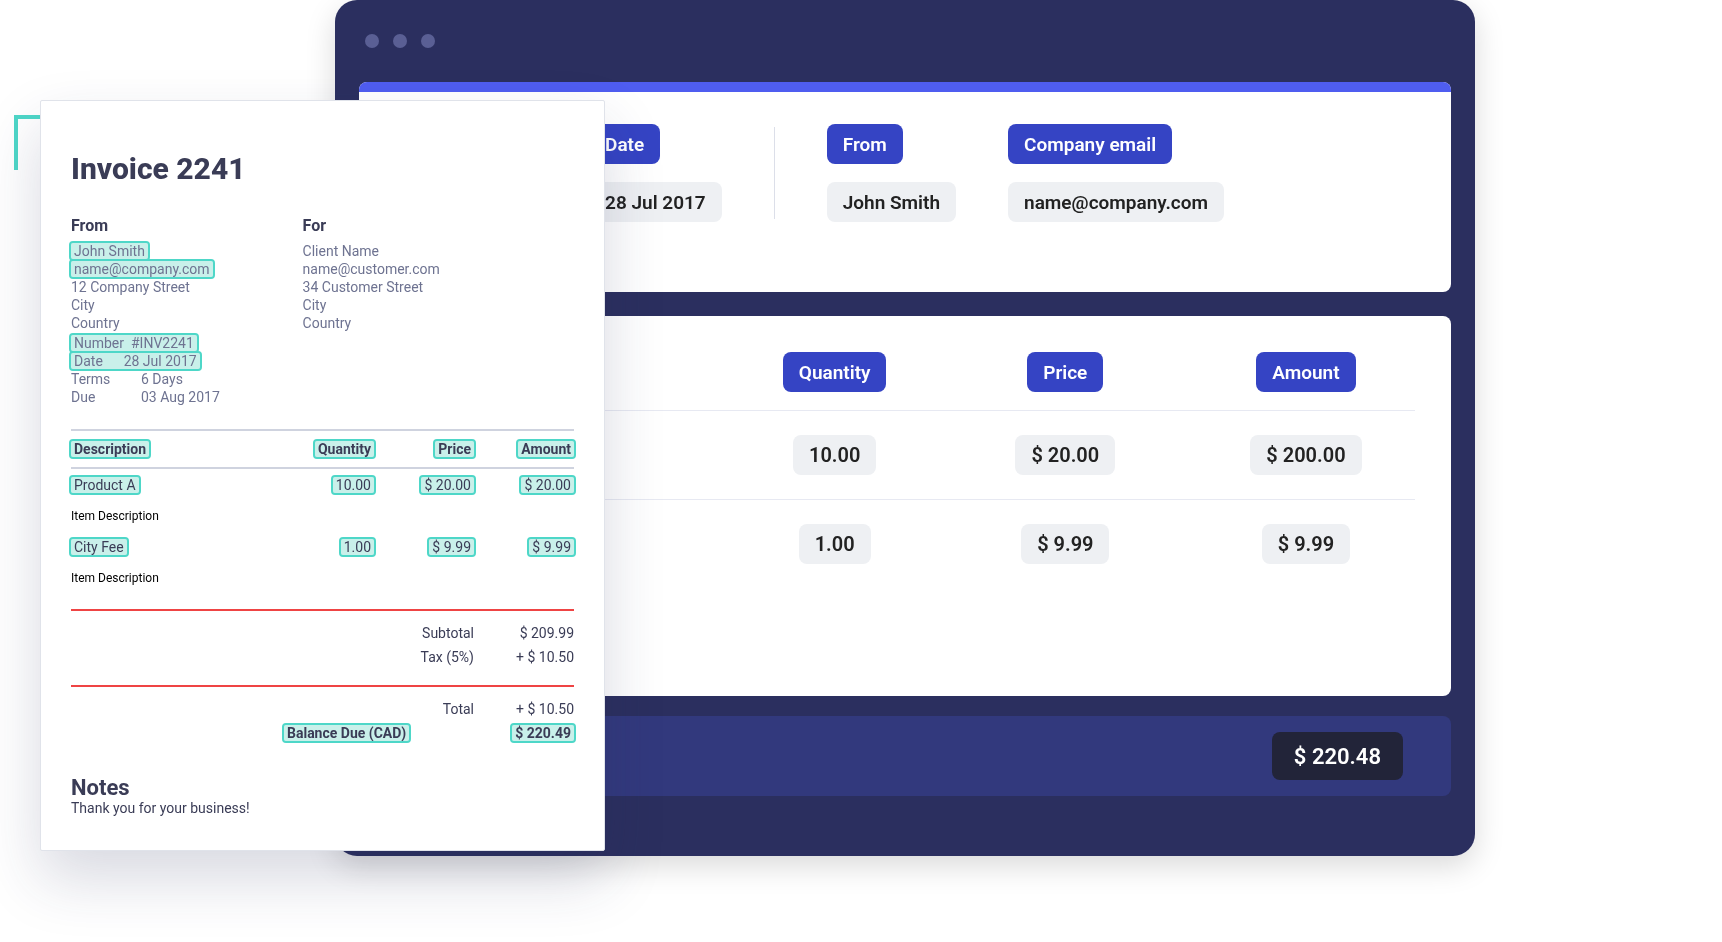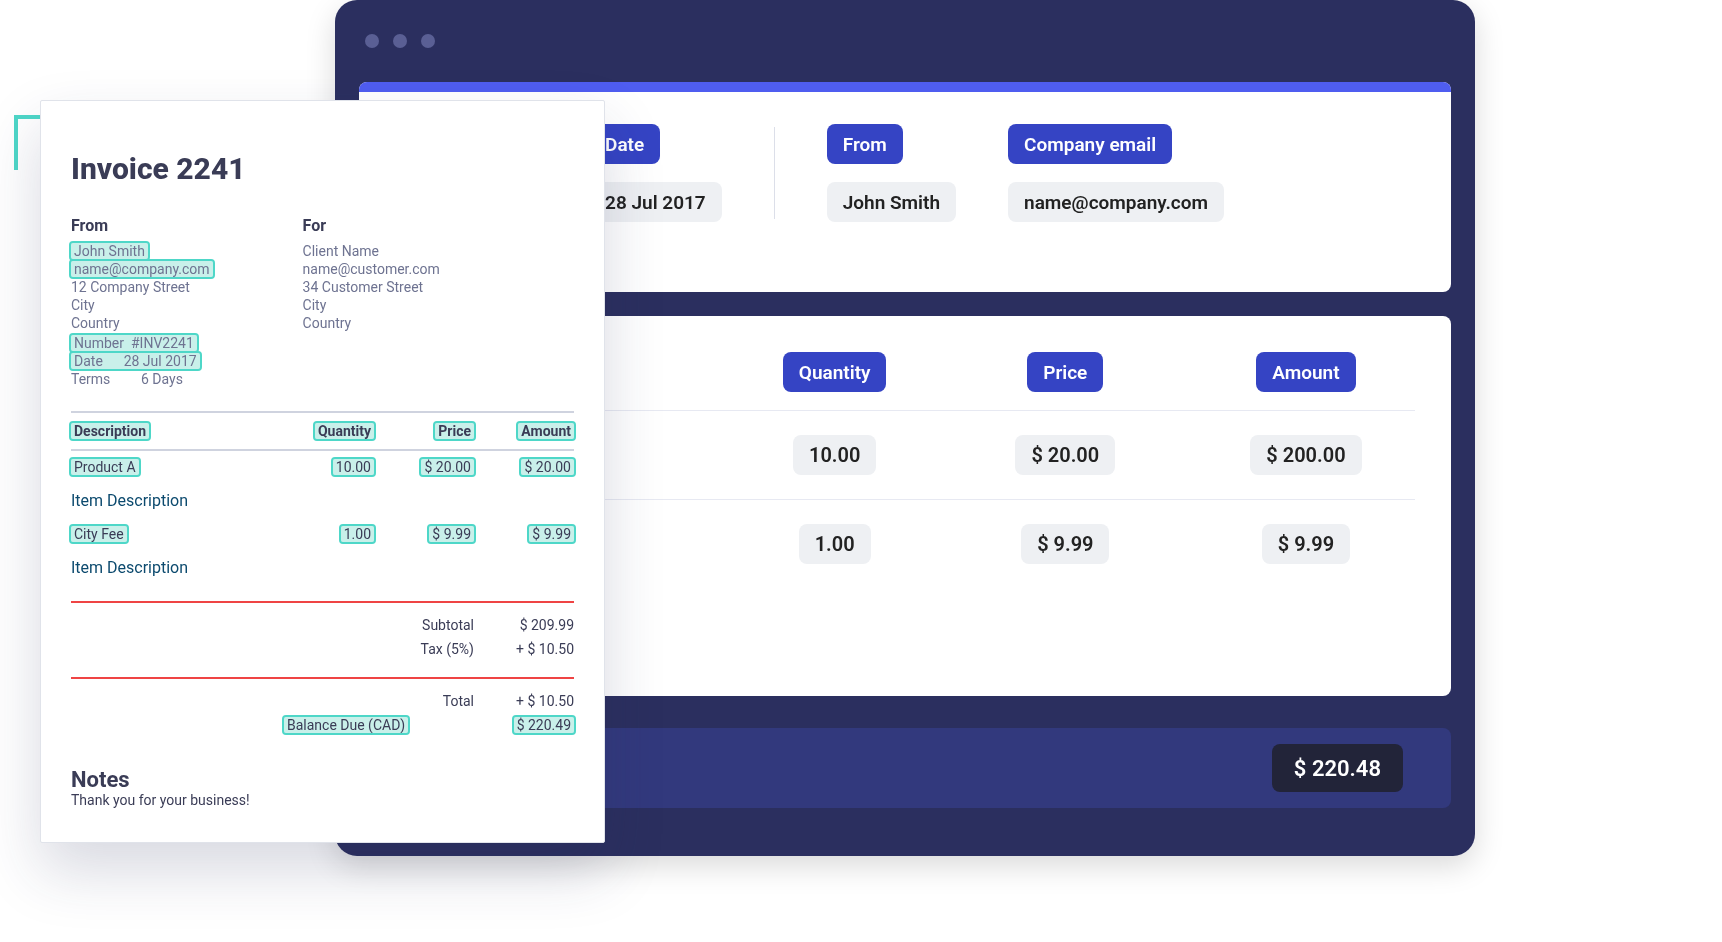--- a/index.html
+++ b/index.html
@@ -24,21 +24,21 @@
   .titlebar{height:82px;display:flex;align-items:center;padding-left:30px;gap:14px}
   .dot{width:14px;height:14px;border-radius:50%;background:#5a5f94}
   .workspace{position:absolute;left:24px;right:24px;top:82px;bottom:24px}
 
   
   .card{background:#fff;border-radius:8px;position:relative;overflow:hidden}
   .card.top{height:210px;}
   .card.top::before{content:"";position:absolute;left:0;right:0;top:0;height:10px;background:var(--indigo-hl)}
   .card+.card{margin-top:24px}
   .card.mid{height:380px}
-  .card.bottom{height:80px;background:var(--navy-2);border-radius:8px;margin-top:32px;display:flex;align-items:center;justify-content:space-between;padding:0 48px}
+  .card.bottom{height:80px;background:var(--navy-2);border-radius:8px;margin-top:20px;display:flex;align-items:center;justify-content:space-between;padding:0 48px}
   .pill{display:inline-flex;align-items:center;justify-content:center;border-radius:8px;font-weight:600;height:40px;padding:0 16px;font-size:19px}
   .pill.indigo{background:var(--indigo);color:#fff}
   .pill.grey{background:var(--grey-bg);color:#222}
   .pill.dark{background:#222439;color:#fff;font-size:22px;height:48px;padding:0 22px}
 
   .top-row{display:flex;align-items:center;gap:52px;padding:42px 60px 0}
   .field-pair{display:flex;flex-direction:column;align-items:flex-start;gap:18px}
   .div-v{width:1px;height:92px;background:#dcdfe9}
 
   .mid-head{display:flex;gap:0;padding:36px 60px 18px;justify-content:space-between}
@@ -61,21 +61,21 @@
   .meta-row{display:flex;margin:2px 0}
   .meta-row .k{width:70px}
   .itable{margin-top:24px;border-top:2px solid #cfd3df;font-size:14px}
   .ihead{display:flex;padding:10px 0 10px;border-bottom:2px solid #cfd3df;color:var(--text);font-weight:700}
   .ihead>div,.irow>div.c{ }
   .c-desc{flex:1}
   .c-q{width:90px;text-align:right}
   .c-p{width:100px;text-align:right}
   .c-a{width:100px;text-align:right}
   .irow{display:flex;padding:8px 0;align-items:flex-start}
-  .isub .c-desc{font-size:16px;color:#0c4a6e}
+  .isub .c-desc{font-size:12px;color:#000000}
   .itot{border-top:2px solid #ef4444;margin-top:16px;padding-top:10px}
   .itot .irow{padding:4px 0}
   .notes{margin-top:30px;font-size:14px}
   .notes b{font-size:22px}
 
   
   .corner{position:absolute;width:55px;height:55px;border:4px solid var(--teal)}
   .corner.tl{left:14px;top:115px;border-right:none;border-bottom:none}
   .corner.tr{left:525px;top:115px;border-left:none;border-bottom:none}
 </style>
@@ -174,20 +174,24 @@
     <div class="meta-row">
         <span class="hl"><span class="k">Number</span>&nbsp;&nbsp;<span>#INV2241</span></span>
       </div>
     <div class="meta-row">
         <span class="hl"><span class="k">Date</span>&nbsp;&nbsp;&nbsp;&nbsp;&nbsp;&nbsp;<span>28 Jul 2017</span></span>
       </div>
     <div class="meta-row">
         <span class="k">Terms</span>
         <span>6 Days</span>
       </div>
+    <div class="meta-row">
+        <span class="k">Due</span>
+        <span>03 Aug 2017</span>
+      </div>
   </div>
 
   <div class="itable">
     <div class="ihead">
       <div class="c-desc"><span class="hl">Description</span></div>
       <div class="c-q"><span class="hl">Quantity</span></div>
       <div class="c-p"><span class="hl">Price</span></div>
       <div class="c-a"><span class="hl">Amount</span></div>
     </div>
 
@@ -225,21 +229,21 @@
           <div class="c-a">+ $ 10.50</div>
         </div>
     </div>
     <div class="itot">
       <div class="irow">
           <div class="c-desc"></div>
           <div class="c-q"></div>
           <div class="c-p">Total</div>
           <div class="c-a">+ $ 10.50</div>
         </div>
-      <div class="irow" style="font-weight:400">
+      <div class="irow" style="font-weight:700">
         <div class="c-desc"></div>
           <div class="c-q"></div>
         <div class="c-p" style="width:190px;text-align:left"><span class="hl">Balance Due (CAD)</span></div>
         <div class="c-a"><span class="hl">$ 220.49</span></div>
       </div>
     </div>
   </div>
 
   <div class="notes">
     <b>Notes</b><br>

